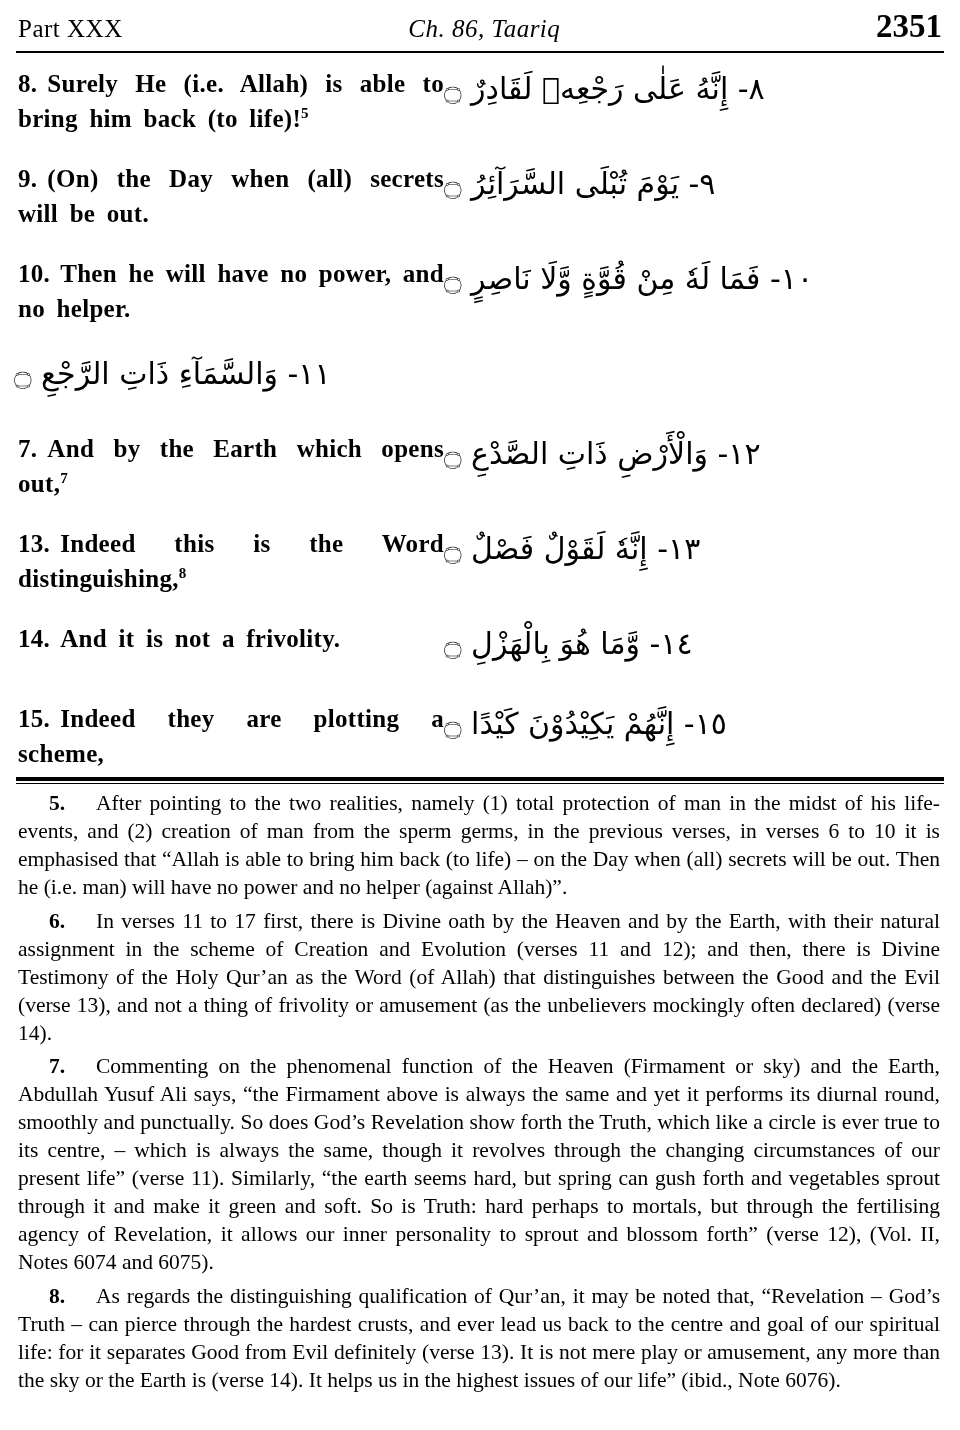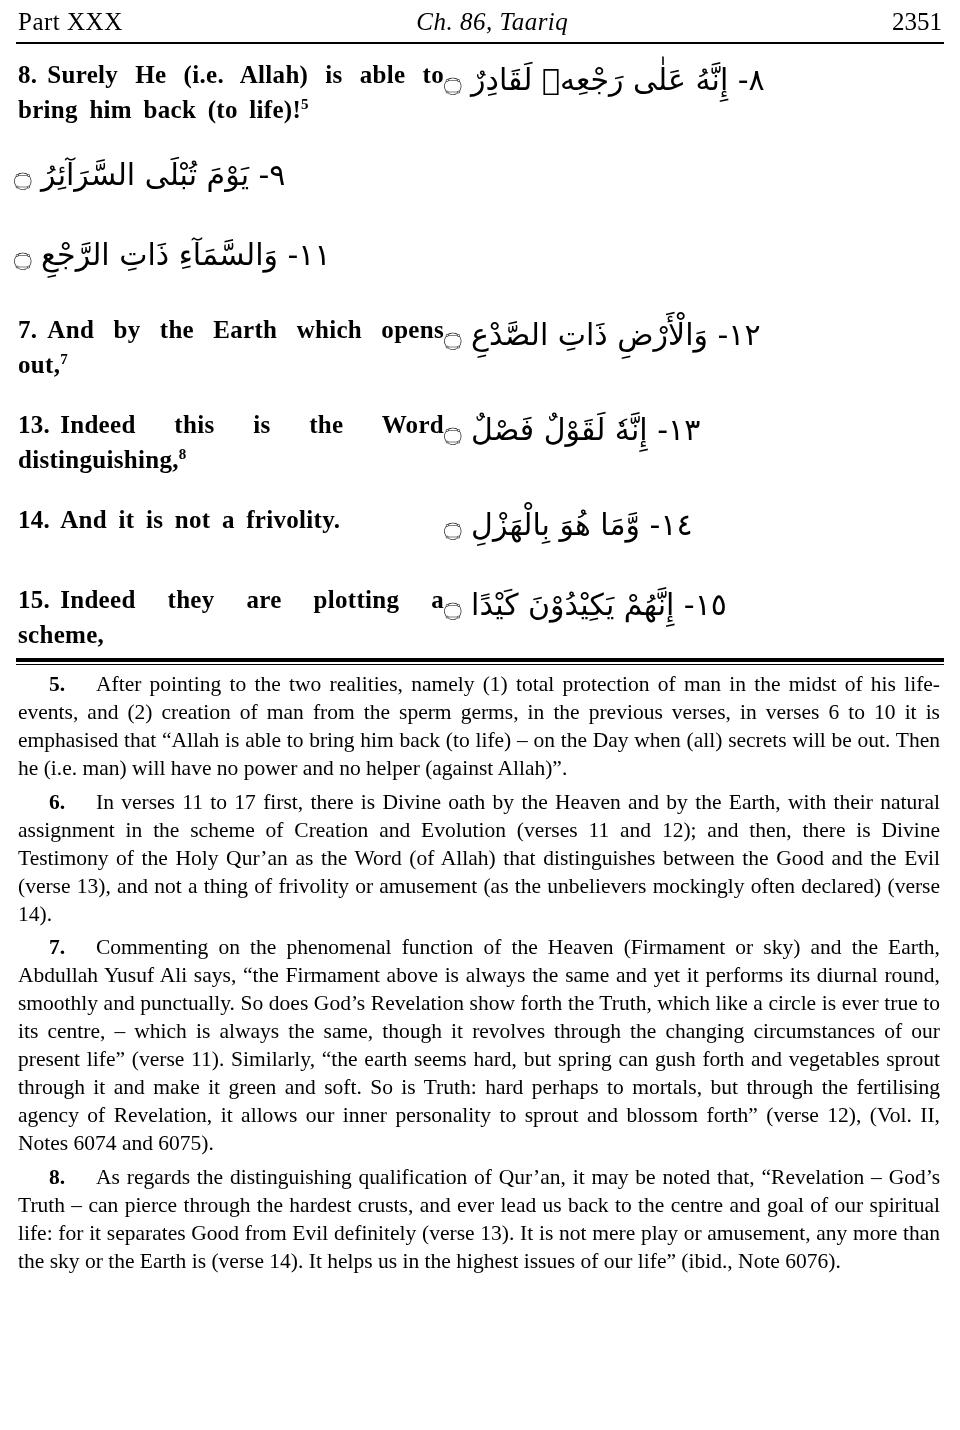--- a/index.html
+++ b/index.html
@@ -36,22 +36,22 @@
     font-family: "Liberation Serif", serif;
     letter-spacing: 0.5px;
   }
   .header .chapter {
     font-style: italic;
     font-size: 25px;
     letter-spacing: 0.5px;
     margin-left: -30px;
   }
   .header .pageno {
-    font-weight: normal;
-    font-size: 25px;
+    font-weight: bold;
+    font-size: 33px;
   }
   .header-rule {
     border: none;
     border-top: 2px solid #000;
     margin: 2px 2px 0 2px;
   }
 
   
   .verses {
     margin-top: 14px;
@@ -150,23 +150,32 @@
   <div class="verses">
 
     <div class="verse-row">
       <div class="verse-en spread">
         <span class="num">8.</span><span>Surely He (i.e. Allah) is able to bring him back (to life)!</span><sup>5</sup>
       </div>
       <div class="verse-ar">٨- إِنَّهُ عَلٰى رَجْعِهٖ لَقَادِرٌ ۝</div>
     </div>
 
     <div class="verse-row">
+      <div class="verse-en spread">
+        <span class="num">9.</span><span>(On) the Day when (all) secrets will be out.</span><sup></sup>
+      </div>
       <div class="verse-ar">٩- يَوْمَ تُبْلَى السَّرَآئِرُ ۝</div>
     </div>
 
+    <div class="verse-row">
+      <div class="verse-en spread">
+        <span class="num">10.</span><span>Then he will have no power, and no helper.</span><sup></sup>
+      </div>
+      <div class="verse-ar">١٠- فَمَا لَهٗ مِنْ قُوَّةٍ وَّلَا نَاصِرٍ ۝</div>
+    </div>
 
     <div class="verse-row">
       <div class="verse-ar">١١- وَالسَّمَآءِ ذَاتِ الرَّجْعِ ۝</div>
     </div>
 
     <div class="verse-row">
       <div class="verse-en spread">
         <span class="num">7.</span><span>And by the Earth which opens out,</span><sup>7</sup>
       </div>
       <div class="verse-ar">١٢- وَالْأَرْضِ ذَاتِ الصَّدْعِ ۝</div>

